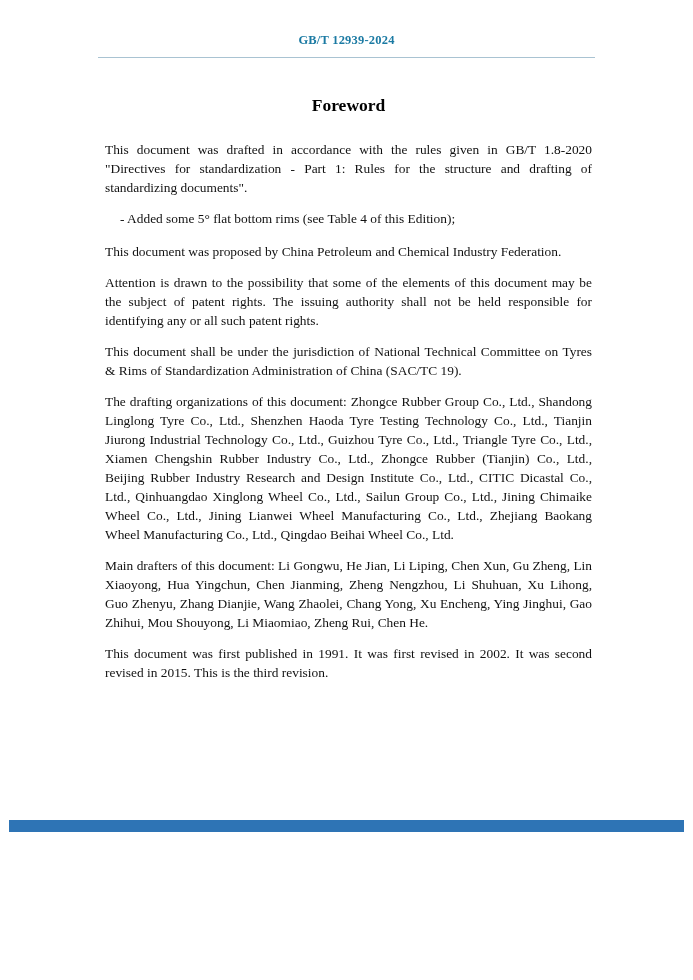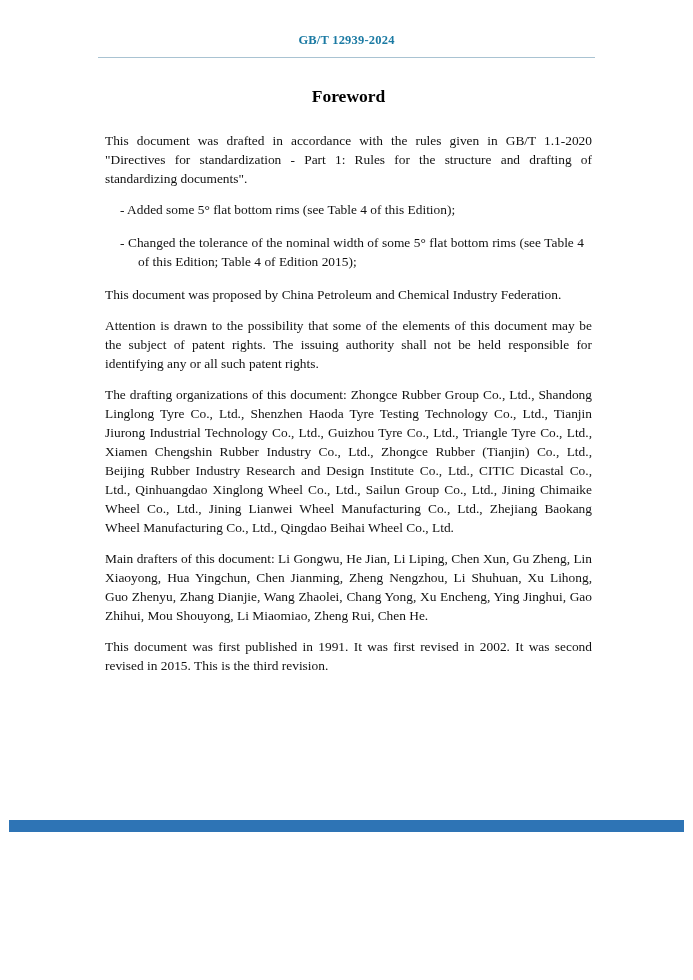--- a/index.html
+++ b/index.html
@@ -30,21 +30,21 @@
   .header-rule {
     position: absolute;
     top: 57px;
     left: 98px;
     right: 98px;
     border-top: 1px solid #a9c3d2;
   }
   
   .content {
     position: absolute;
-    top: 78px;
+    top: 87px;
     left: 105px;
     width: 487px;
   }
   .title {
     text-align: center;
     font-size: 17.5px;
     font-weight: bold;
     margin: 8px 0 24px 0;
     color: #000000;
   }
@@ -105,29 +105,29 @@
 <div class="page">
 
   <div class="header">
     <span class="doc-code">GB/T 12939-2024</span>
   </div>
   <div class="header-rule"></div>
 
   <div class="content">
     <div class="title">Foreword</div>
 
-    <p class="para">This document was drafted in accordance with the rules given in GB/T 1.1-2020 "Directives for standardization - Part 1: Rules for the structure and drafting of standardizing documents".</p>
+    <p class="para">This document was drafted in accordance with the rules given in GB/T 1.8-2020 "Directives for standardization - Part 1: Rules for the structure and drafting of standardizing documents".</p>
 
     <div class="list-block">
       <p class="list-item">- Added some 5° flat bottom rims (see Table 4 of this Edition);</p>
-      <p class="list-item">- Changed the tolerance of the nominal width of some 5° flat bottom rims (see Table 4 of this Edition; Table 4 of Edition 2015);</p>
     </div>
 
     <p class="para">This document was proposed by China Petroleum and Chemical Industry Federation.</p>
     <p class="para">Attention is drawn to the possibility that some of the elements of this document may be the subject of patent rights. The issuing authority shall not be held responsible for identifying any or all such patent rights.</p>
+    <p class="para">This document shall be under the jurisdiction of National Technical Committee on Tyres &amp; Rims of Standardization Administration of China (SAC/TC 19).</p>
     <p class="para">The drafting organizations of this document: Zhongce Rubber Group Co., Ltd., Shandong Linglong Tyre Co., Ltd., Shenzhen Haoda Tyre Testing Technology Co., Ltd., Tianjin Jiurong Industrial Technology Co., Ltd., Guizhou Tyre Co., Ltd., Triangle Tyre Co., Ltd., Xiamen Chengshin Rubber Industry Co., Ltd., Zhongce Rubber (Tianjin) Co., Ltd., Beijing Rubber Industry Research and Design Institute Co., Ltd., CITIC Dicastal Co., Ltd., Qinhuangdao Xinglong Wheel Co., Ltd., Sailun Group Co., Ltd., Jining Chimaike Wheel Co., Ltd., Jining Lianwei Wheel Manufacturing Co., Ltd., Zhejiang Baokang Wheel Manufacturing Co., Ltd., Qingdao Beihai Wheel Co., Ltd.</p>
     <p class="para">Main drafters of this document: Li Gongwu, He Jian, Li Liping, Chen Xun, Gu Zheng, Lin Xiaoyong, Hua Yingchun, Chen Jianming, Zheng Nengzhou, Li Shuhuan, Xu Lihong, Guo Zhenyu, Zhang Dianjie, Wang Zhaolei, Chang Yong, Xu Encheng, Ying Jinghui, Gao Zhihui, Mou Shouyong, Li Miaomiao, Zheng Rui, Chen He.</p>
     <p class="para">This document was first published in 1991. It was first revised in 2002. It was second revised in 2015. This is the third revision.</p>
   </div>
 
   <div class="footer">
     <div class="footer-left">
       <span class="site-link">www.ChineseStandard.net</span>
       <span class="arrow">➔</span>
       <span>Buy True-PDF</span>

